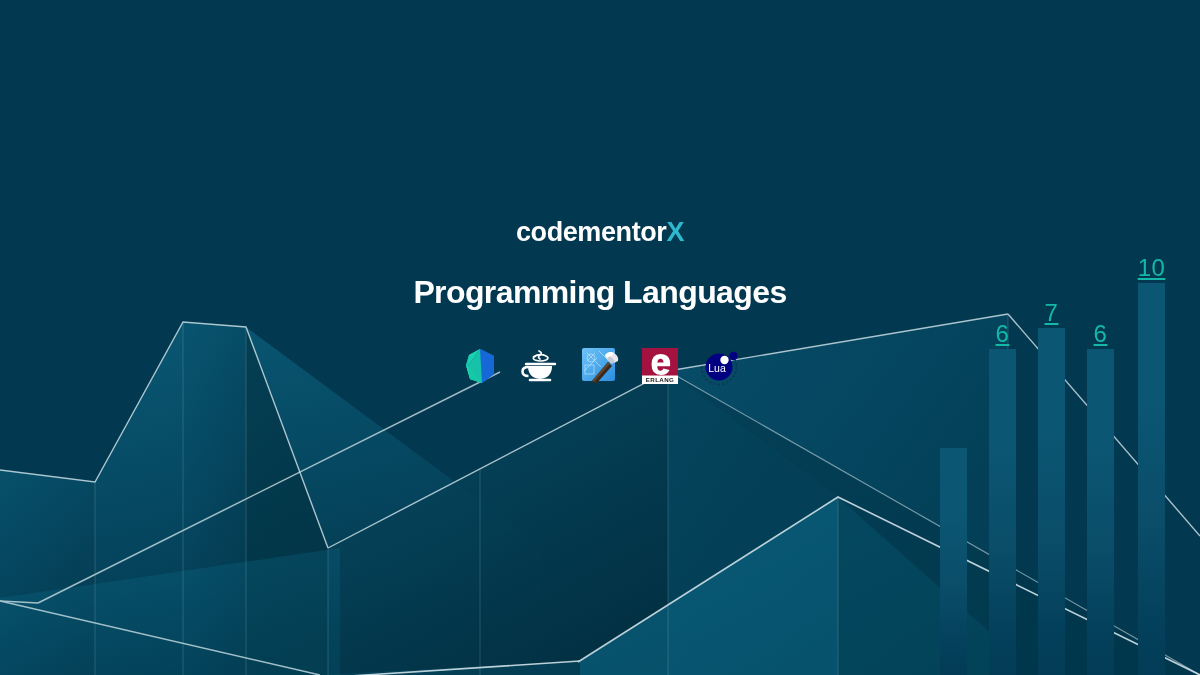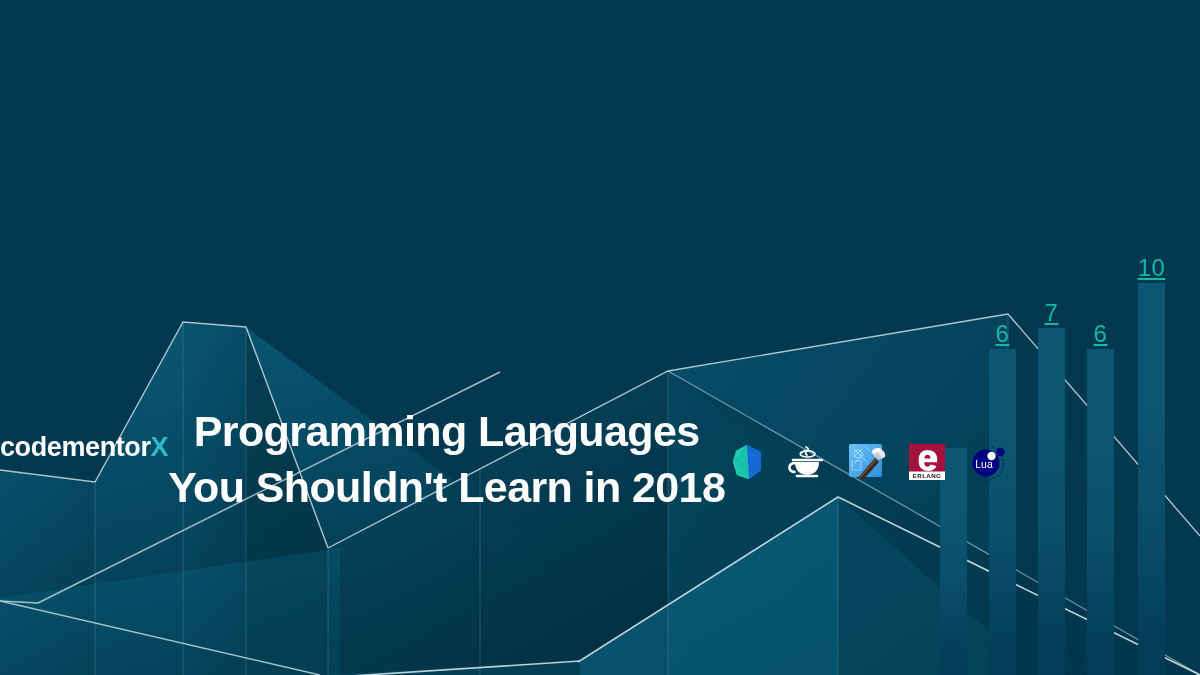--- a/index.html
+++ b/index.html
@@ -30,34 +30,34 @@
   }
   .bar-label {
     position:absolute; left:50%; transform:translateX(-50%);
     color:#14b8a6; font-size:24px; line-height:1;
     white-space:nowrap; letter-spacing:.5px;text-decoration:underline;
   }
 
   
   #center {
     position:absolute; left:0; top:0; width:1200px; height:675px;
-    display:flex; flex-direction:row; align-items:center;
+    display:flex; flex-direction:column; align-items:center;
     justify-content:flex-start; padding-top:219px;
     pointer-events:none;
   }
   #brand {
     font-size:27px; font-weight:700; letter-spacing:-0.4px;
     color:#ffffff; line-height:1; pointer-events:auto;
   }
   #brand .x { color:#2eb8cc; }
 
   #headline {
     margin-top:26px;
     text-align:center; color:#ffffff;
-    font-size:43px; font-weight:700; line-height:1.30;
+    font-size:32px; font-weight:700; line-height:1.30;
     letter-spacing:-0.6px; pointer-events:auto;
   }
   #headline .l2 { display:block; }
 
   
   #icon-row {
     margin-top:30px;
     display:flex; align-items:center; gap:16px;
     pointer-events:auto;
   }
@@ -186,21 +186,20 @@
   </div>
 
   <div id="center">
 
     <div id="brand">
       <span>codementor</span><span class="x">X</span>
     </div>
 
     <h1 id="headline">
       <span class="l1">Programming Languages</span>
-      <span class="l2">You Shouldn't Learn in 2018</span>
     </h1>
 
     <div id="icon-row">
 
       <div class="lang-icon">
         <svg width="40" height="40" viewBox="0 0 40 40">
           <polygon points="20,3 34,10 34,28 22,37 10,33 6,19 9,9" fill="#0f9bd8"></polygon>
           <polygon points="20,3 9,9 6,19 10,33 22,37 8,20" fill="#12c9a2"></polygon>
           <polygon points="8,20 22,37 10,33 6,19" fill="#29d8a8"></polygon>
           <polygon points="20,3 34,10 34,28 22,37 8,20" fill="#1560d1" opacity="0.92"></polygon>

